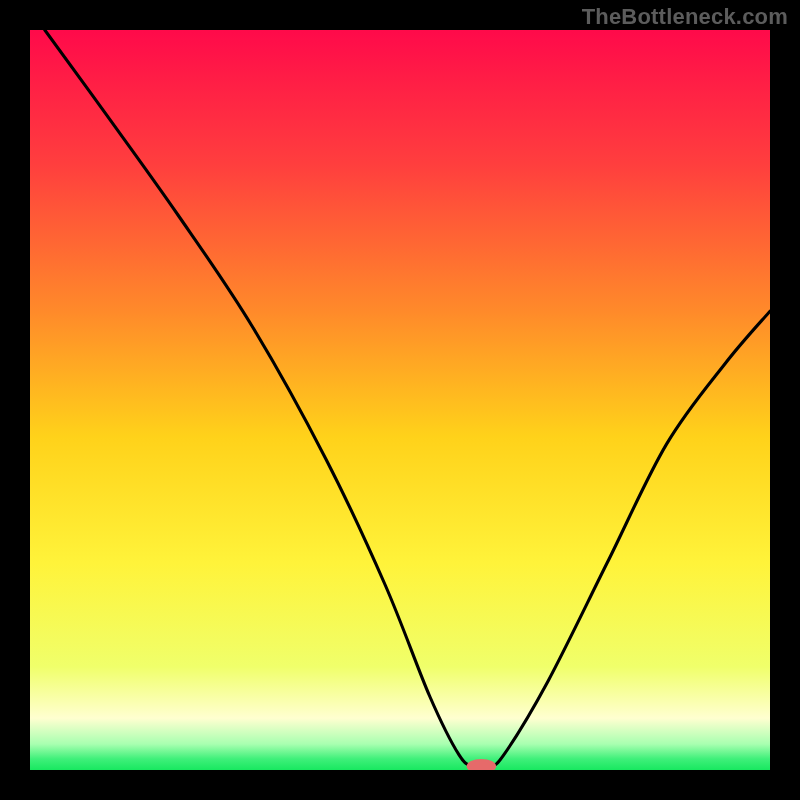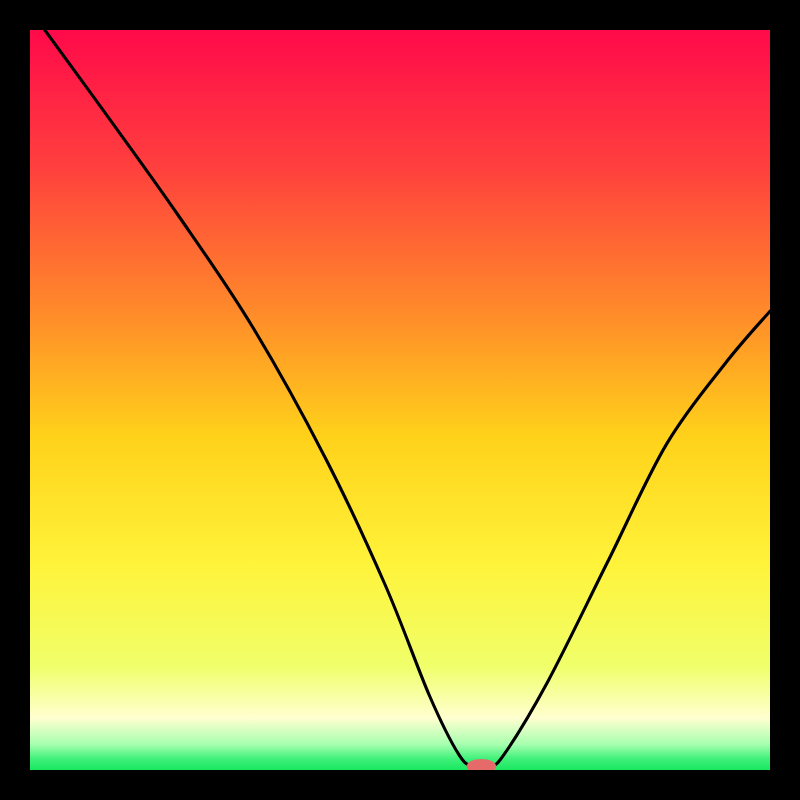--- a/index.html
+++ b/index.html
@@ -37,20 +37,21 @@
   .plot svg {
     display: block;
     width: 740px;
     height: 740px;
   }
 </style>
 </head>
 <body>
 
 <div class="outer">
+  <div class="watermark">TheBottleneck.com</div>
 
   <div class="plot">
     <svg viewBox="0 0 100 100" preserveAspectRatio="none">
       <defs>
         <linearGradient id="bg-grad" x1="0" y1="0" x2="0" y2="1">
             <stop offset="0%" stop-color="#ff0a4a"></stop>
             <stop offset="18%" stop-color="#ff3e3e"></stop>
             <stop offset="38%" stop-color="#ff8a2a"></stop>
             <stop offset="55.00000000000001%" stop-color="#ffd21a"></stop>
             <stop offset="72%" stop-color="#fff33a"></stop>

